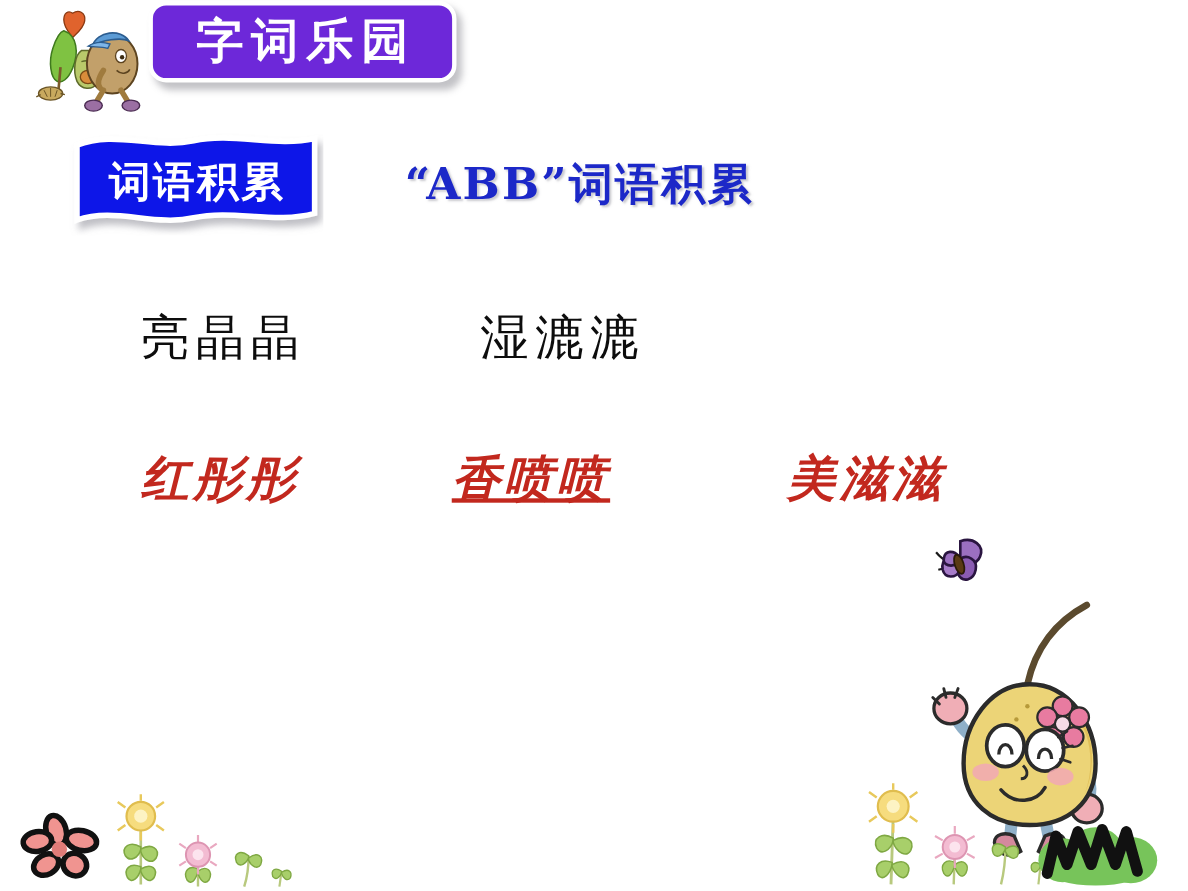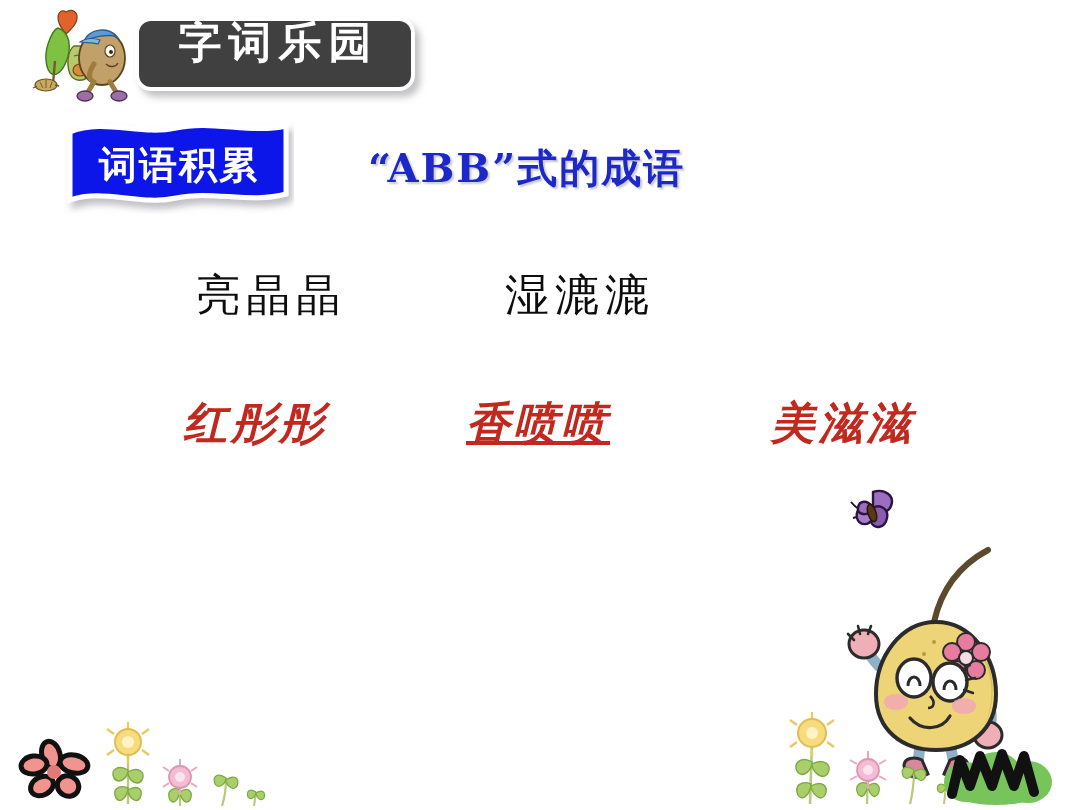--- a/index.html
+++ b/index.html
@@ -25,29 +25,30 @@
     left: 22px;
     top: 6px;
     width: 112px;
     height: 100px;
   }
 
   
   .title-banner {
     position: absolute;
     left: 135px;
-    top: 17px;
+    top: 1px;
     width: 280px;
     height: 74px;
-    background: #404040;
+    background: #6d28d9;
     border: 4px solid #ffffff;
     border-radius: 16px;
     box-sizing: border-box;
     box-shadow: 5px 6px 7px rgba(120,120,128,0.45);
     display: flex;
+    align-items: center;
     justify-content: center;
   }
   .title-banner-text {
     color: #ffffff;
     font-family: "DejaVu Serif", "Liberation Serif", serif;
     font-size: 43px;
     font-weight: bold;
     letter-spacing: 7px;
     text-indent: 7px;
     line-height: 1;
@@ -100,23 +101,22 @@
     letter-spacing: 2px;
     line-height: 1;
     white-space: nowrap;
     text-shadow: 2px 2px 2px rgba(150,150,160,0.5);
   }
 
   
   .word-grid {
     position: absolute;
     left: 110px;
-    top: 273px;
+    top: 286px;
     width: 860px;
-    text-align: center;
   }
   .word-row {
     display: flex;
     height: 128px;
     align-items: flex-start;
   }
   .word-cell {
     width: 33.333%;
     font-family: "DejaVu Serif", "Liberation Serif", serif;
     font-size: 44px;
@@ -212,21 +212,21 @@
         <filter id="flagShadow" x="-25%" y="-25%" width="160%" height="170%">
           <feDropShadow dx="4" dy="6" stdDeviation="3.5" flood-color="#8a8a94" flood-opacity="0.55"></feDropShadow>
         </filter>
       </defs>
       <path d="M8 14 C42 0 78 18 114 10 C150 2 188 16 224 8
                L224 76 C188 86 150 72 114 80 C78 88 42 70 8 82 Z" fill="#0d14e8" stroke="#ffffff" stroke-width="5" filter="url(#flagShadow)"></path>
     </svg>
     <div class="flag-banner-text">词语积累</div>
   </div>
 
-  <div class="section-heading">“ABB”式的成语</div>
+  <div class="section-heading">“ABB”词语积累</div>
 
   <div class="word-grid">
 
     <div class="word-row row-1">
       <div class="word-cell black c0">亮晶晶</div>
       <div class="word-cell black c1">湿漉漉</div>
     </div>
 
     <div class="word-row row-2">
       <div class="word-cell red c0">红彤彤</div>

